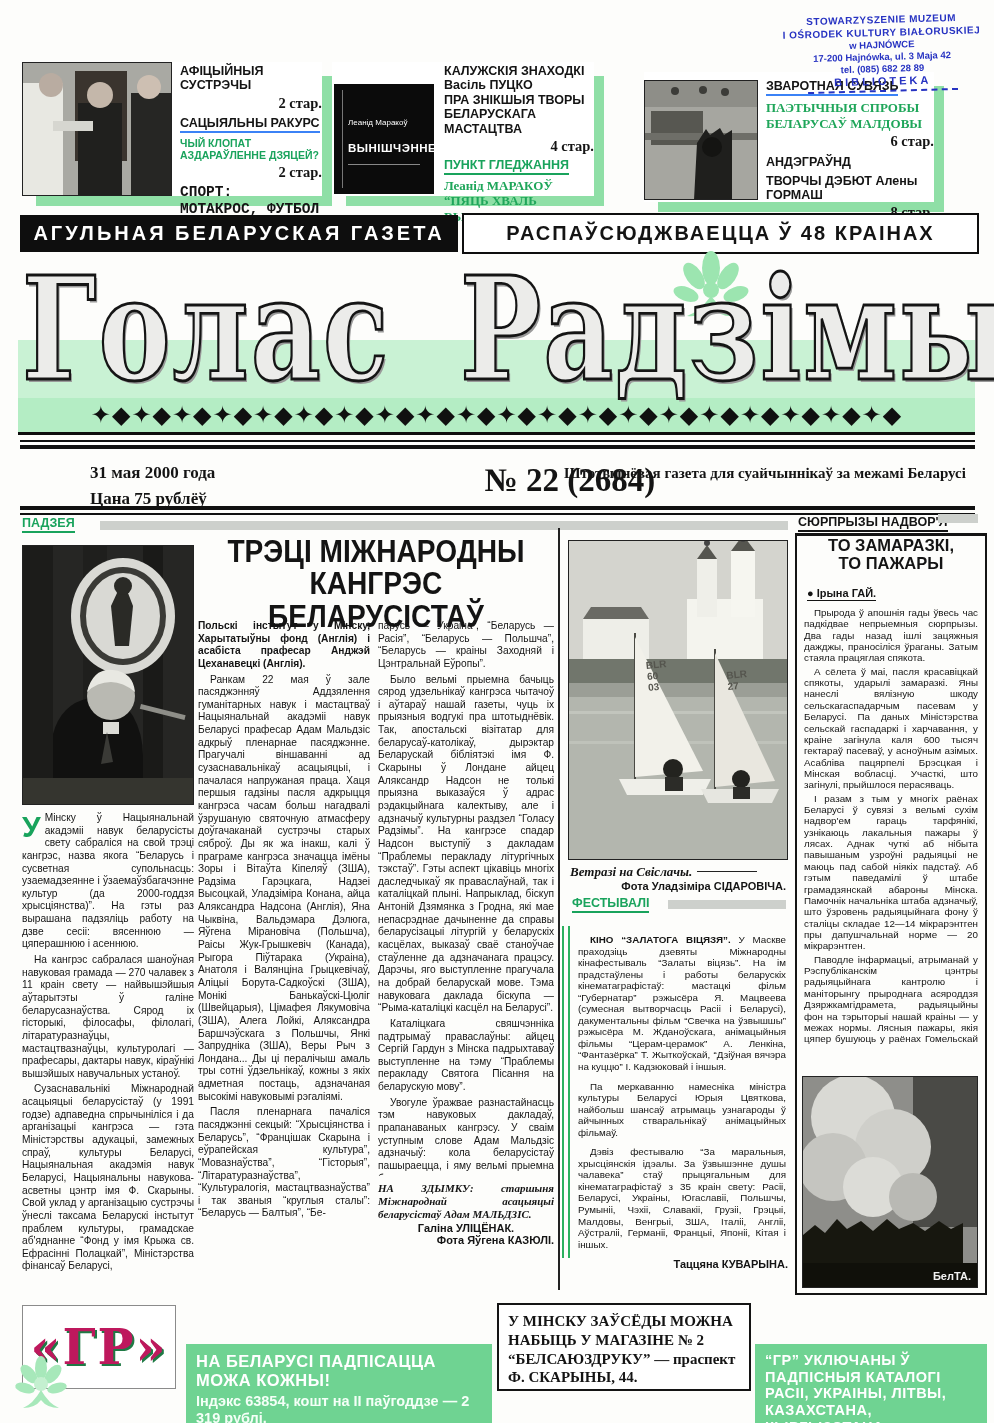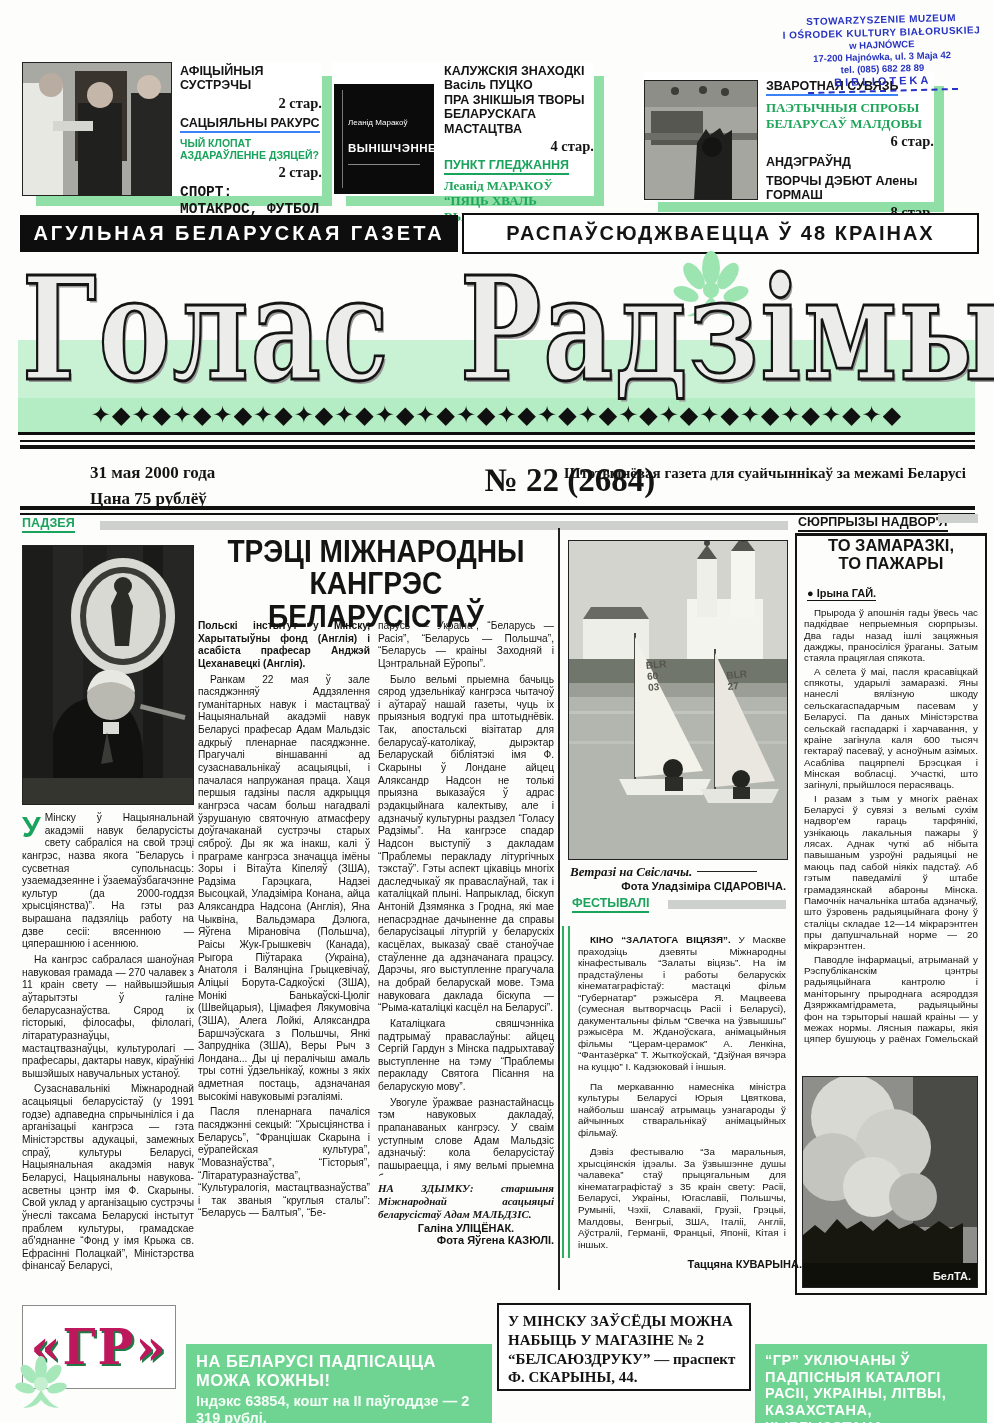--- a/index.html
+++ b/index.html
@@ -296,21 +296,21 @@
 
   <div class="abs seclabel" style="left:572px;top:896px;">ФЕСТЫВАЛІ</div>
   <div class="abs graystrip" style="left:668px;top:900px;width:118px;"></div>
   <div class="abs gvrule" style="left:562px;top:926px;height:332px;"></div>
 
   <div class="abs fest" style="left:578px;top:926px;width:208px;height:330px;">
     <p><span class="lead">КІНО “ЗАЛАТОГА ВІЦЯЗЯ”.</span><span> У Маскве праходзіць дзевяты Міжнародны кінафестываль “Залаты віцязь”. На ім прадстаўлены і работы беларускіх кінематаграфістаў: мастацкі фільм “Губернатар” рэжысёра Я. Мацвеева (сумесная вытворчасць Расіі і Беларусі), дакументальны фільм “Свечка на ўзвышшы” рэжысёра М. Жданоўскага, анімацыйныя фільмы “Церам-церамок” А. Ленкіна, “Фантазёрка” Т. Жыткоўскай, “Дзіўная вячэра на куццю” І. Кадзюковай і іншыя.</span></p>
     <p>Па меркаванню намесніка міністра культуры Беларусі Юрыя Цвяткова, найбольш шансаў атрымаць узнагароды ў айчынных стваральнікаў анімацыйных фільмаў.</p>
     <p>Дэвіз фестывалю “За маральныя, хрысціянскія ідэалы. За ўзвышэнне душы чалавека” стаў прыцягальным для кінематаграфістаў з 35 краін свету: Расіі, Беларусі, Украіны, Югаславіі, Польшчы, Румыніі, Чэхіі, Славакіі, Грузіі, Грэцыі, Малдовы, Венгрыі, ЗША, Італіі, Англіі, Аўстраліі, Германіі, Францыі, Японіі, Кітая і іншых.</p>
   </div>
-  <div class="abs byline" style="left:594px;top:1258px;width:208px;">Таццяна КУВАРЫНА.</div>
+  <div class="abs byline" style="left:580px;top:1258px;width:208px;">Таццяна КУВАРЫНА.</div>
 
   <div class="abs" style="left:798px;top:512px;">
     <span style="font-weight:bold;font-size:12.5px;border-bottom:2px solid #141414;padding-bottom:1px;">СЮРПРЫЗЫ НАДВОР'Я</span>
   </div>
   <div class="abs graystrip" style="left:938px;top:514px;width:40px;"></div>
 
   <div class="abs wbox" style="left:795px;top:533px;width:188px;height:757px;">
     <div class="whead" style="white-space:pre-line;">ТО ЗАМАРАЗКІ,
 ТО ПАЖАРЫ</div>
     <div style="margin:10px 0 6px 10px;"><span class="wby">● Ірына ГАЙ.</span></div>

